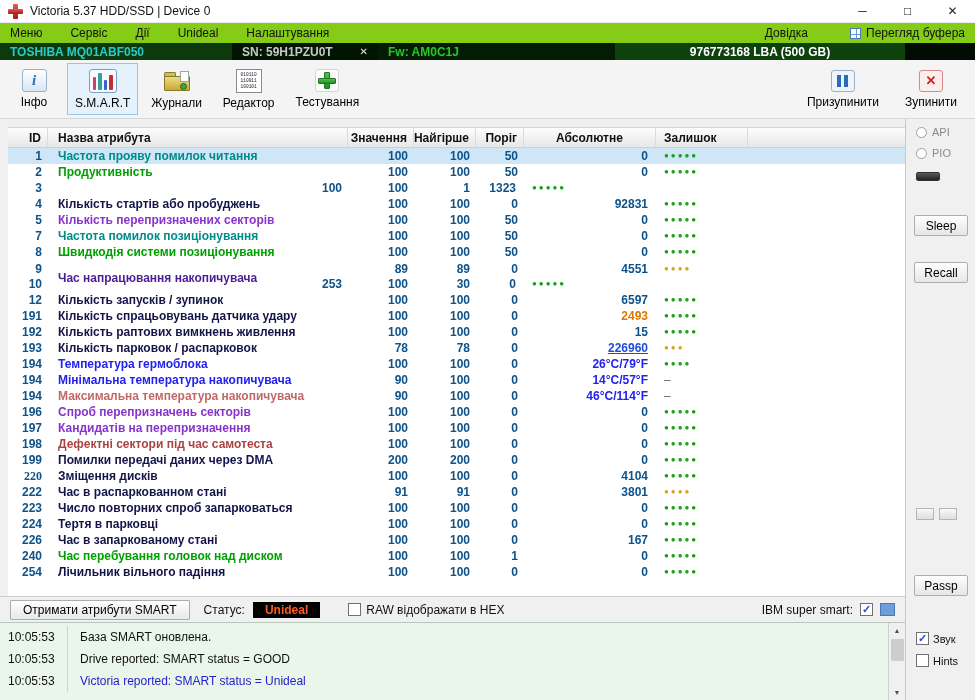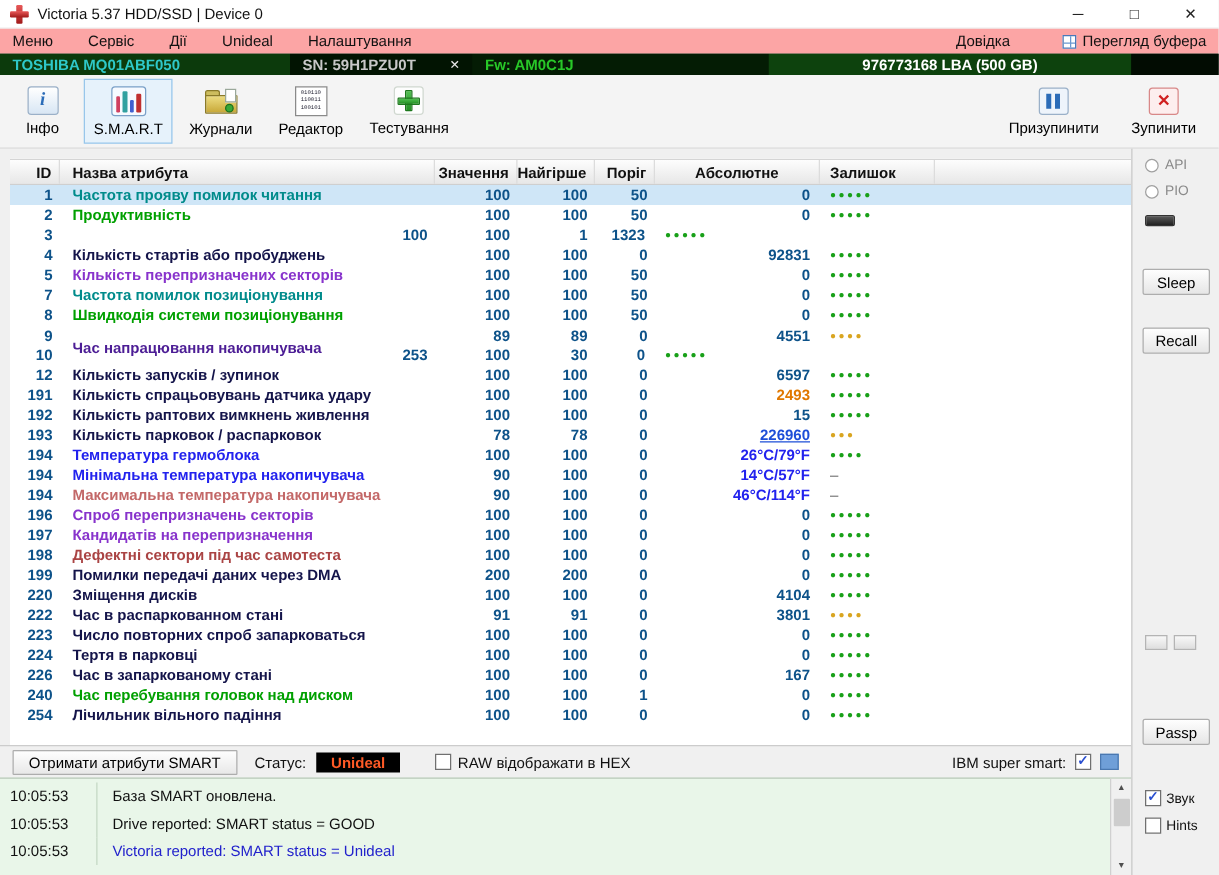--- a/index.html
+++ b/index.html
@@ -10,21 +10,21 @@
   
   .titlebar { height:23px; background:#fff; display:flex; align-items:center; padding:0 0 0 8px; border-bottom:1px solid #ececec; flex:0 0 auto; }
   .app-icon { width:15px; height:15px; position:relative; flex:0 0 auto; }
   .app-icon .v { position:absolute; left:5px; top:0; width:5px; height:15px; background:linear-gradient(#e85858,#a01818); border-radius:1px; }
   .app-icon .h { position:absolute; top:5px; left:0; width:15px; height:5px; background:linear-gradient(#e85858,#a01818); border-radius:1px; }
   .title { margin-left:7px; font-size:12px; }
   .win-controls { margin-left:auto; display:flex; height:100%; }
   .win-controls span { width:45px; display:flex; align-items:center; justify-content:center; font-size:12px; color:#222; }
 
   
-  .menubar { height:20px; background:#fca5a5; display:flex; align-items:center; flex:0 0 auto; }
+  .menubar { height:20px; background:#84cc16; display:flex; align-items:center; flex:0 0 auto; }
   .menu-item { padding:0 14px; }
   .menu-item:first-child { padding-left:10px; }
   .menu-right { margin-left:auto; display:flex; align-items:center; gap:28px; padding-right:10px; }
   .buffer-view { display:flex; align-items:center; gap:5px; }
   .buf-icon { width:11px; height:11px; border:1px solid #4a78b8; background:#fff; position:relative; display:inline-block; }
   .buf-icon i { position:absolute; background:#6a98d0; }
   .buf-icon .bv { left:5px; top:0; bottom:0; width:1px; }
   .buf-icon .bh { top:5px; left:0; right:0; height:1px; }
 
   
@@ -98,21 +98,21 @@
   .status-badge { margin-left:8px; background:#000; color:#ff5a26; font-weight:bold; padding:1px 12px; }
   .cb { display:flex; align-items:center; gap:5px; }
   .box { width:13px; height:13px; border:1px solid #707070; background:#fff; display:inline-flex; align-items:center; justify-content:center; font-size:11px; line-height:11px; color:#2a4fd0; font-weight:bold; }
   .raw-cb { margin-left:28px; }
   .bb-right { margin-left:auto; display:flex; align-items:center; gap:7px; }
   .blue-sq { width:15px; height:13px; background:#6f9fd8; border:1px solid #4a78b0; display:inline-block; }
 
   
   .logarea { height:78px; background:#e9f6e9; border-top:1px solid #b8c8b8; position:relative; padding:3px 17px 0 0; flex:0 0 auto; }
   .log-line { display:flex; height:22px; align-items:center; }
-  .log-time { width:78px; align-self:stretch; display:flex; align-items:center; padding-left:8px; border-right:1px solid #c4d8c4; }
+  .log-time { width:68px; align-self:stretch; display:flex; align-items:center; padding-left:8px; border-right:1px solid #c4d8c4; }
   .log-text { margin-left:12px; }
   .log-blue .log-text { color:#2222cc; }
   .log-scroll { position:absolute; right:0; top:0; bottom:0; width:17px; background:#f0f0f0; border-left:1px solid #d0d0d0; display:flex; flex-direction:column; align-items:center; }
   .scr-arrow { width:100%; height:15px; display:flex; align-items:center; justify-content:center; font-size:7px; color:#505050; }
   .scr-thumb { width:13px; height:22px; background:#cdcdcd; border-radius:1px; }
   .scr-track { flex:1; display:flex; justify-content:center; padding-top:1px; }
 
   
   .sidebar { width:70px; background:#f0f0f0; border-left:1px solid #c8c8c8; position:relative; flex:0 0 auto; }
   .radio { position:absolute; left:10px; display:flex; align-items:center; font-size:11px; color:#8a8a8a; }
@@ -432,21 +432,21 @@
                 <div class="td c-id" style="color: rgb(13, 82, 137);">199</div>
                 <div class="td c-name" style="color: rgb(20, 20, 74);">Помилки передачі даних через DMA</div>
                 <div class="td c-num" style="color: rgb(13, 82, 137);">200</div>
                 <div class="td c-num" style="color: rgb(13, 82, 137);">200</div>
                 <div class="td c-num" style="color: rgb(13, 82, 137);">0</div>
                 <div class="td c-raw" style="color: rgb(13, 82, 137);">0</div>
                 <div class="td c-rem" style="color: rgb(24, 160, 24);">●●●●●</div>
                 <div class="td c-fill"></div>
               </div>
               <div class="trow">
-                <div class="td c-id" style="color: rgb(13, 82, 137);">220</div>
+                <div class="td c-id" style="color: rgb(13, 82, 137); font-family: Liberation Serif, serif;">220</div>
                 <div class="td c-name" style="color: rgb(20, 20, 74);">Зміщення дисків</div>
                 <div class="td c-num" style="color: rgb(13, 82, 137);">100</div>
                 <div class="td c-num" style="color: rgb(13, 82, 137);">100</div>
                 <div class="td c-num" style="color: rgb(13, 82, 137);">0</div>
                 <div class="td c-raw" style="color: rgb(13, 82, 137);">4104</div>
                 <div class="td c-rem" style="color: rgb(24, 160, 24);">●●●●●</div>
                 <div class="td c-fill"></div>
               </div>
               <div class="trow">
                 <div class="td c-id" style="color: rgb(13, 82, 137);">222</div>

